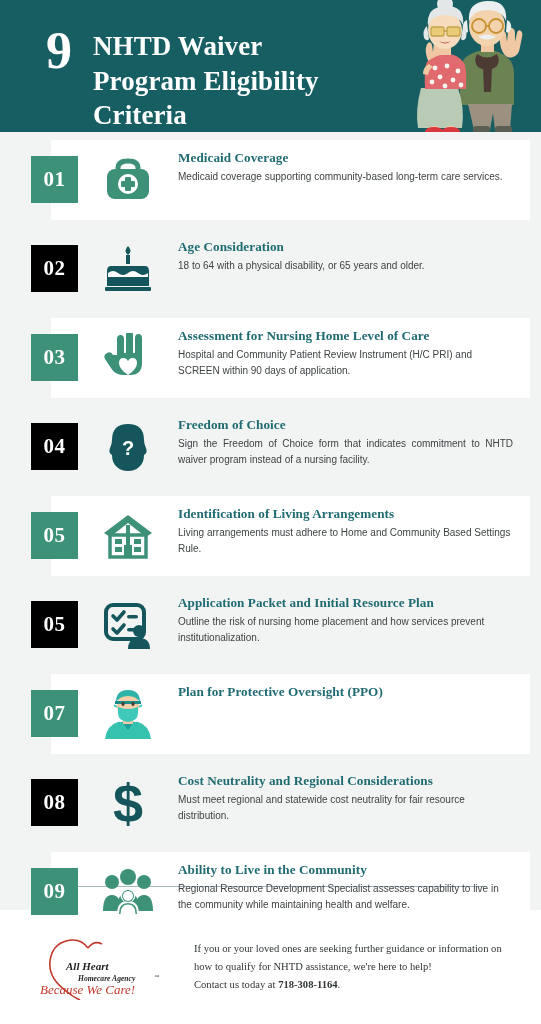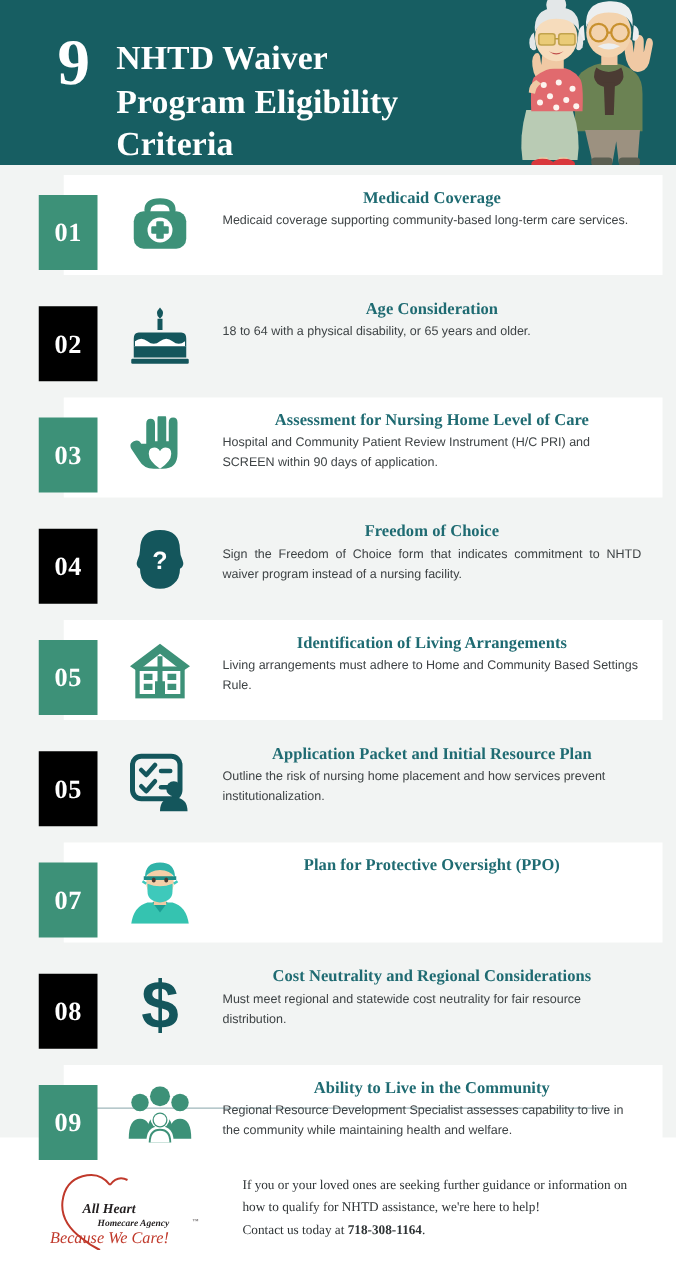--- a/index.html
+++ b/index.html
@@ -84,21 +84,21 @@
     background: #ffffff;
   }
   .row.even .row-card { background: transparent; }
   .row-spacer { height: 9px; }
 
   .badge {
     position: absolute;
     left: 31px;
     top: 16px;
     width: 47px;
-    height: 60px;
+    height: 47px;
     display: flex;
     align-items: center;
     justify-content: center;
     font-family: "Liberation Serif", serif;
     font-size: 21px;
     font-weight: bold;
     color: #ffffff;
     letter-spacing: 0.5px;
     z-index: 3;
   }
@@ -126,21 +126,20 @@
     z-index: 2;
   }
   .item-title {
     font-family: "Liberation Serif", serif;
     font-size: 13.2px;
     font-weight: bold;
     color: #1f6b72;
     line-height: 1.3;
     margin-bottom: 3px;
     letter-spacing: 0.05px;
-    text-align: center;
   }
   .item-desc {
     font-family: "Liberation Sans", sans-serif;
     font-size: 10px;
     color: #3e4345;
     line-height: 1.55;
   }
   .item-desc.justify { text-align: justify; }
 
   

